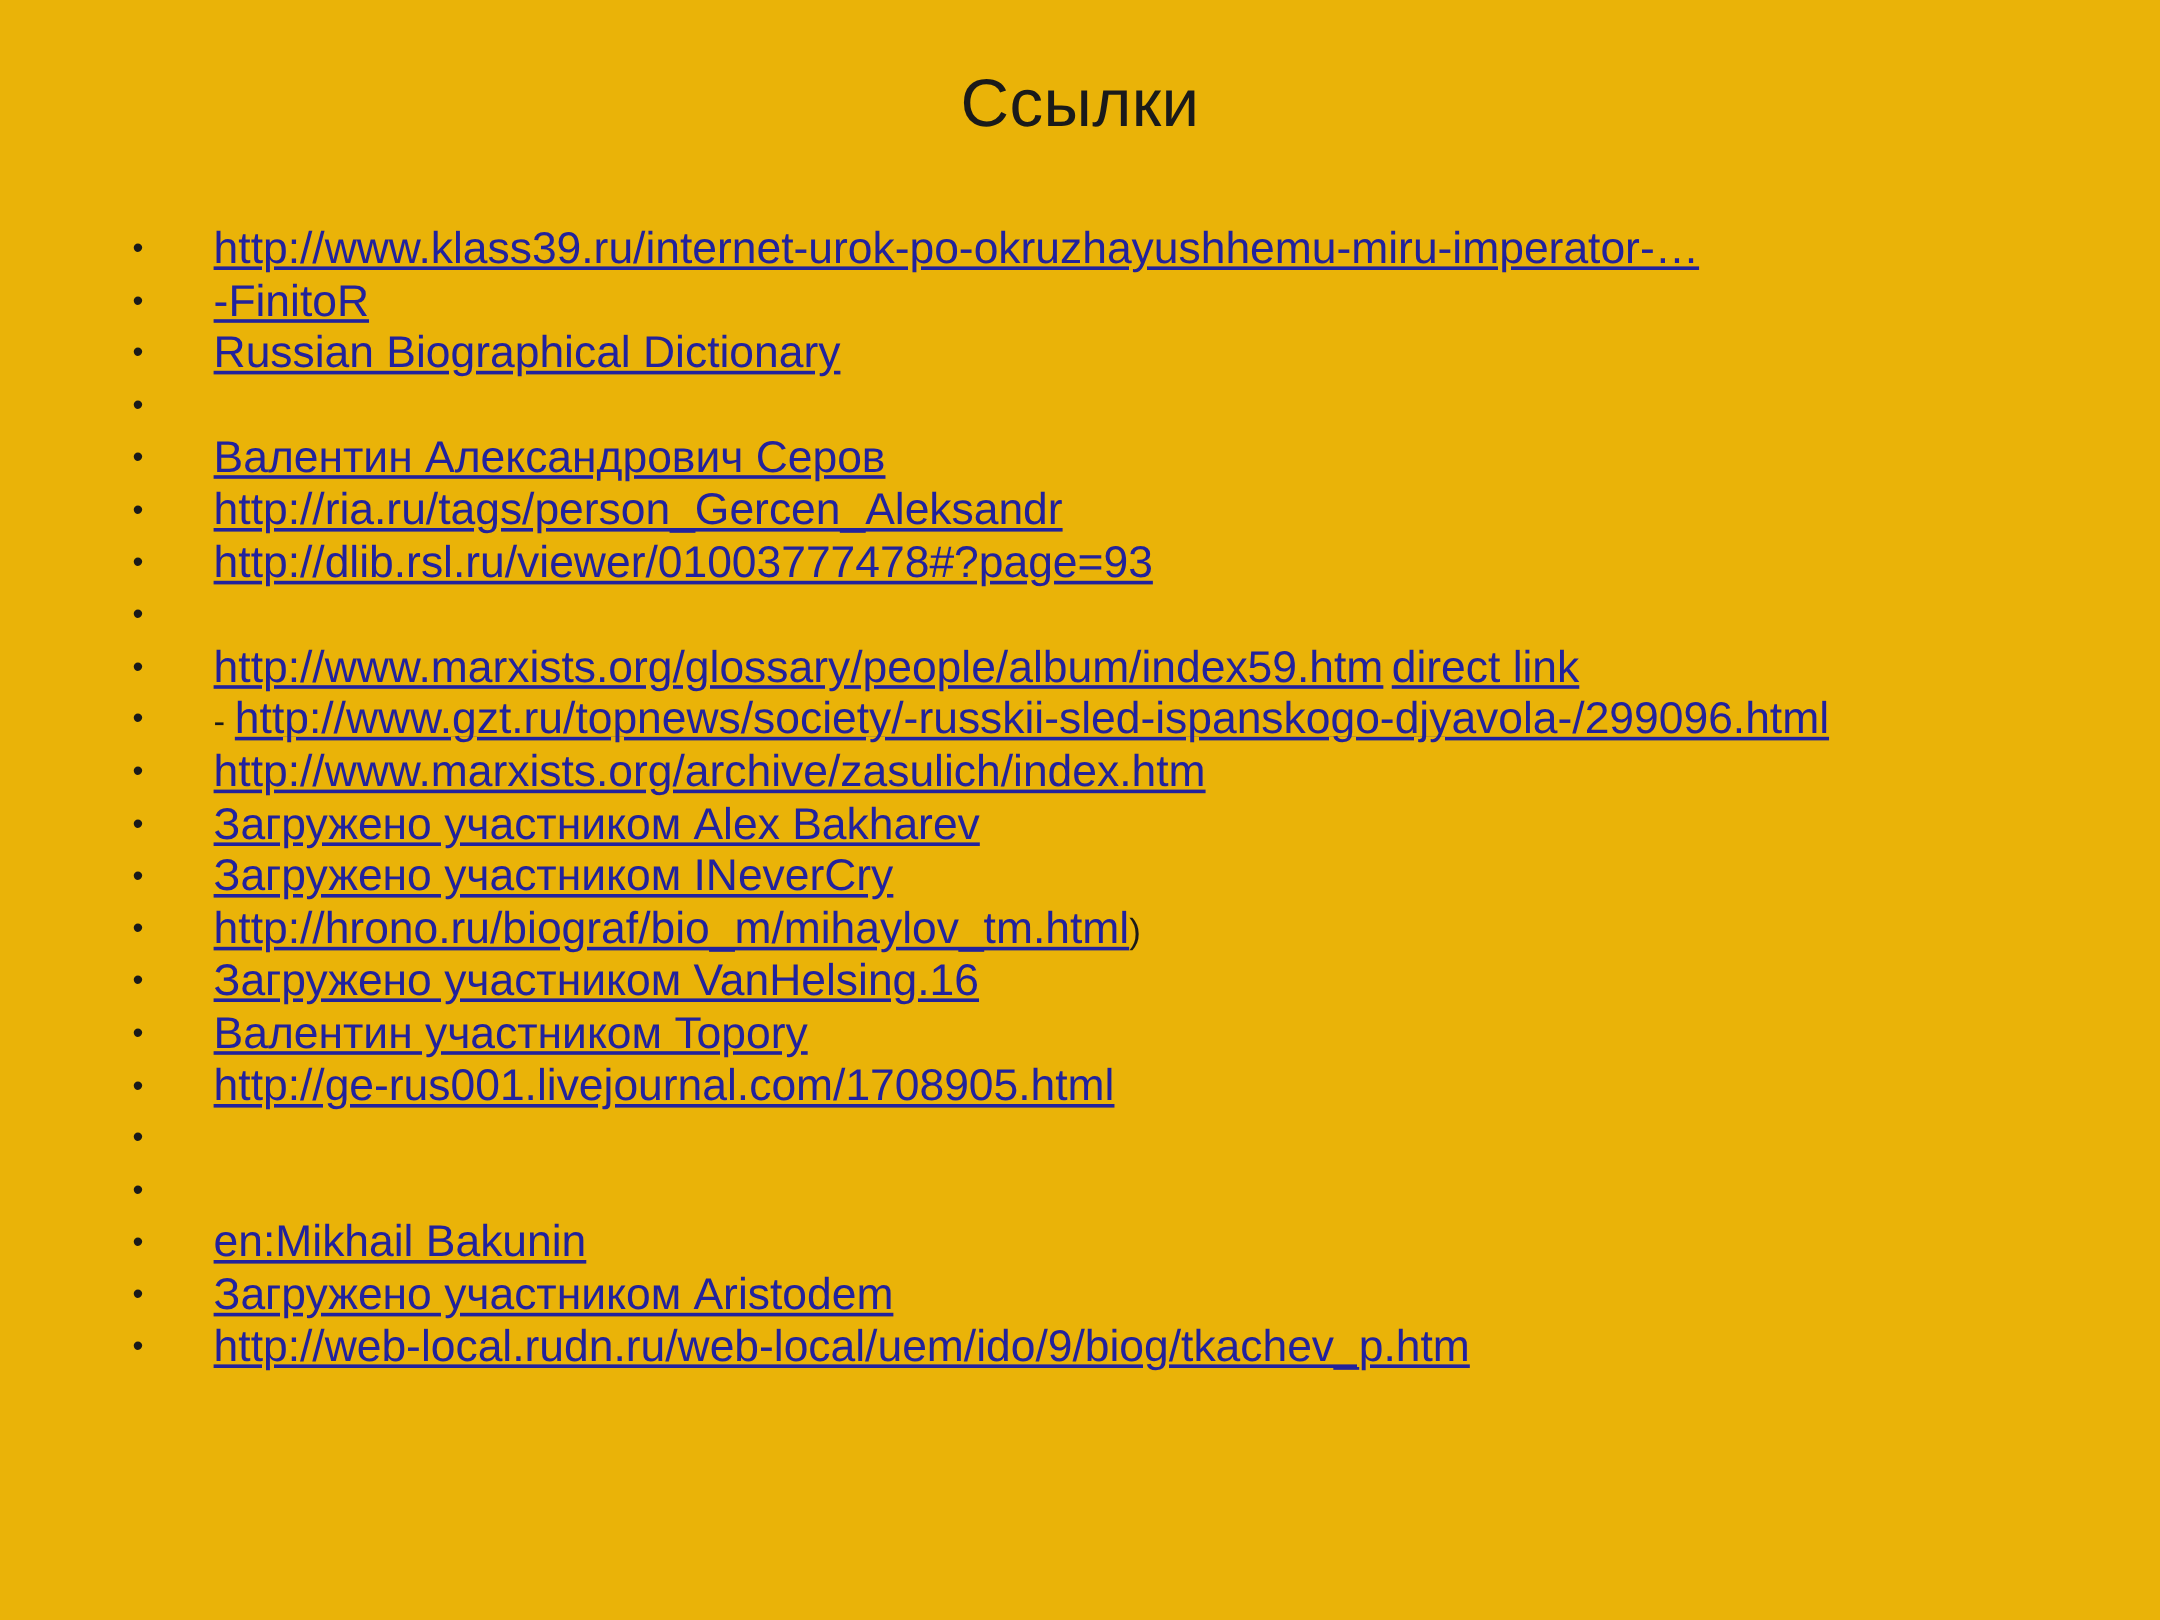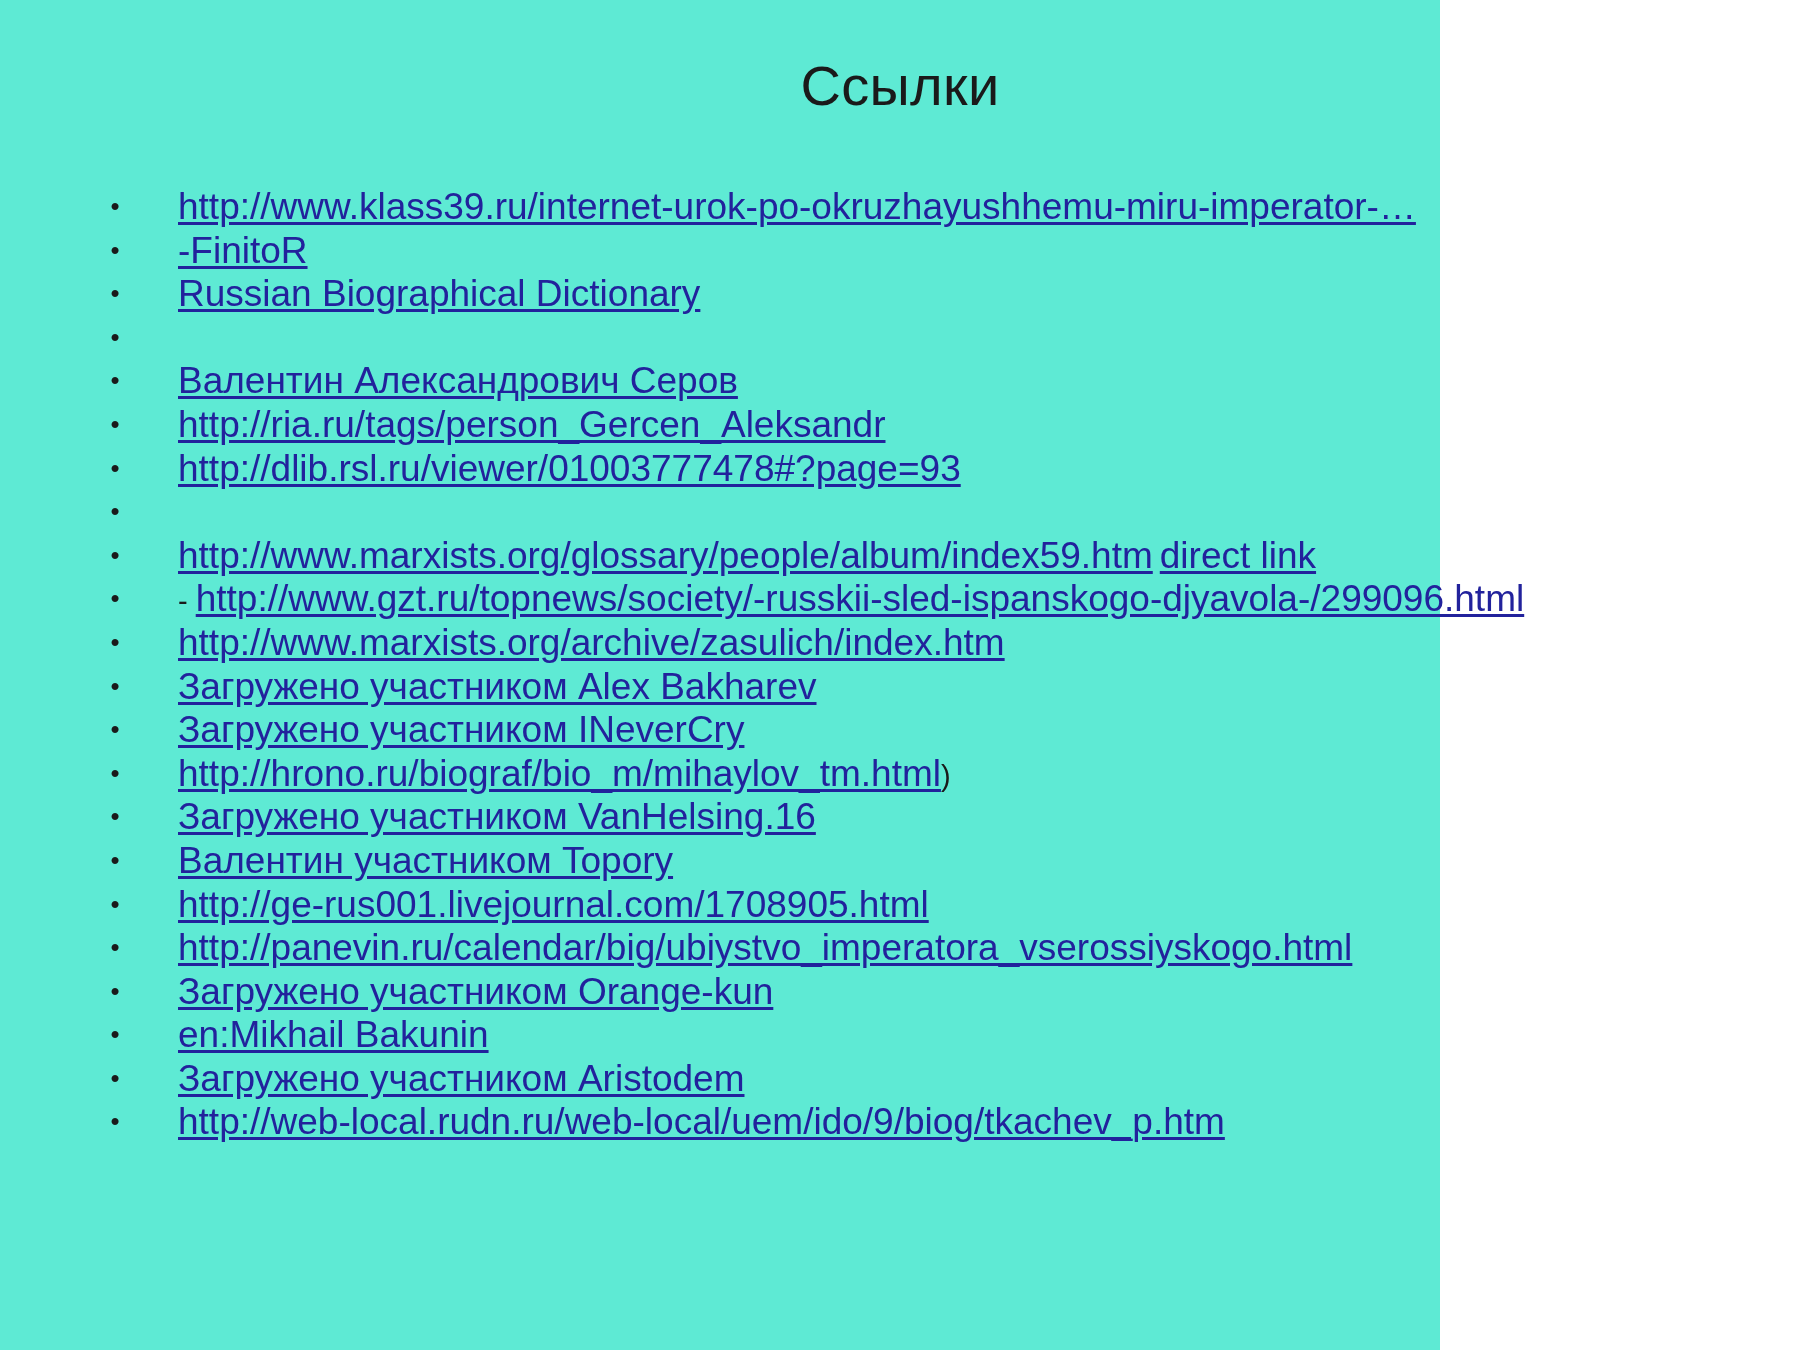--- a/index.html
+++ b/index.html
@@ -10,23 +10,23 @@
   }
   body {
     width: 1800px;
     height: 1350px;
     font-family: "Liberation Sans", "DejaVu Sans", sans-serif;
     -webkit-font-smoothing: antialiased;
     overflow: hidden;
   }
   .slide {
     position: relative;
-    width: 1440px;
+    width: 1800px;
     height: 1350px;
-    background: #5eead4;
+    background: #eab308;
     box-sizing: border-box;
   }
   .slide-title {
     position: absolute;
     left: 0;
     top: 54px;
     width: 1800px;
     text-align: center;
     font-size: 56px;
     line-height: 64px;
@@ -99,20 +99,20 @@
       <li class="link-item"><span class="bullet">•</span></li>
       <li class="link-item"><span class="bullet">•</span><a class="lnk" href="#">http://www.marxists.org/glossary/people/album/index59.htm</a><span class="gap"></span><a class="lnk" href="#">direct link</a></li>
       <li class="link-item"><span class="bullet">•</span><span class="plain">- </span><a class="lnk" href="#">http://www.gzt.ru/topnews/society/-russkii-sled-ispanskogo-djyavola-/299096.html</a></li>
       <li class="link-item"><span class="bullet">•</span><a class="lnk" href="#">http://www.marxists.org/archive/zasulich/index.htm</a></li>
       <li class="link-item"><span class="bullet">•</span><a class="lnk" href="#">Загружено участником Alex Bakharev</a></li>
       <li class="link-item"><span class="bullet">•</span><a class="lnk" href="#">Загружено участником INeverCry</a></li>
       <li class="link-item"><span class="bullet">•</span><a class="lnk" href="#">http://hrono.ru/biograf/bio_m/mihaylov_tm.html</a><span class="plain">)</span></li>
       <li class="link-item"><span class="bullet">•</span><a class="lnk" href="#">Загружено участником VanHelsing.16</a></li>
       <li class="link-item"><span class="bullet">•</span><a class="lnk" href="#">Валентин участником Topory</a></li>
       <li class="link-item"><span class="bullet">•</span><a class="lnk" href="#">http://ge-rus001.livejournal.com/1708905.html</a></li>
-      <li class="link-item"><span class="bullet">•</span><a class="lnk" href="#">http://panevin.ru/calendar/big/ubiystvo_imperatora_vserossiyskogo.html</a></li>
-      <li class="link-item"><span class="bullet">•</span><a class="lnk" href="#">Загружено участником Orange-kun</a></li>
+      <li class="link-item"><span class="bullet">•</span></li>
+      <li class="link-item"><span class="bullet">•</span></li>
       <li class="link-item"><span class="bullet">•</span><a class="lnk" href="#">en:Mikhail Bakunin</a></li>
       <li class="link-item"><span class="bullet">•</span><a class="lnk" href="#">Загружено участником Aristodem</a></li>
       <li class="link-item"><span class="bullet">•</span><a class="lnk" href="#">http://web-local.rudn.ru/web-local/uem/ido/9/biog/tkachev_p.htm</a></li>
     </ul>
 
 </div>
 
 </body></html>

